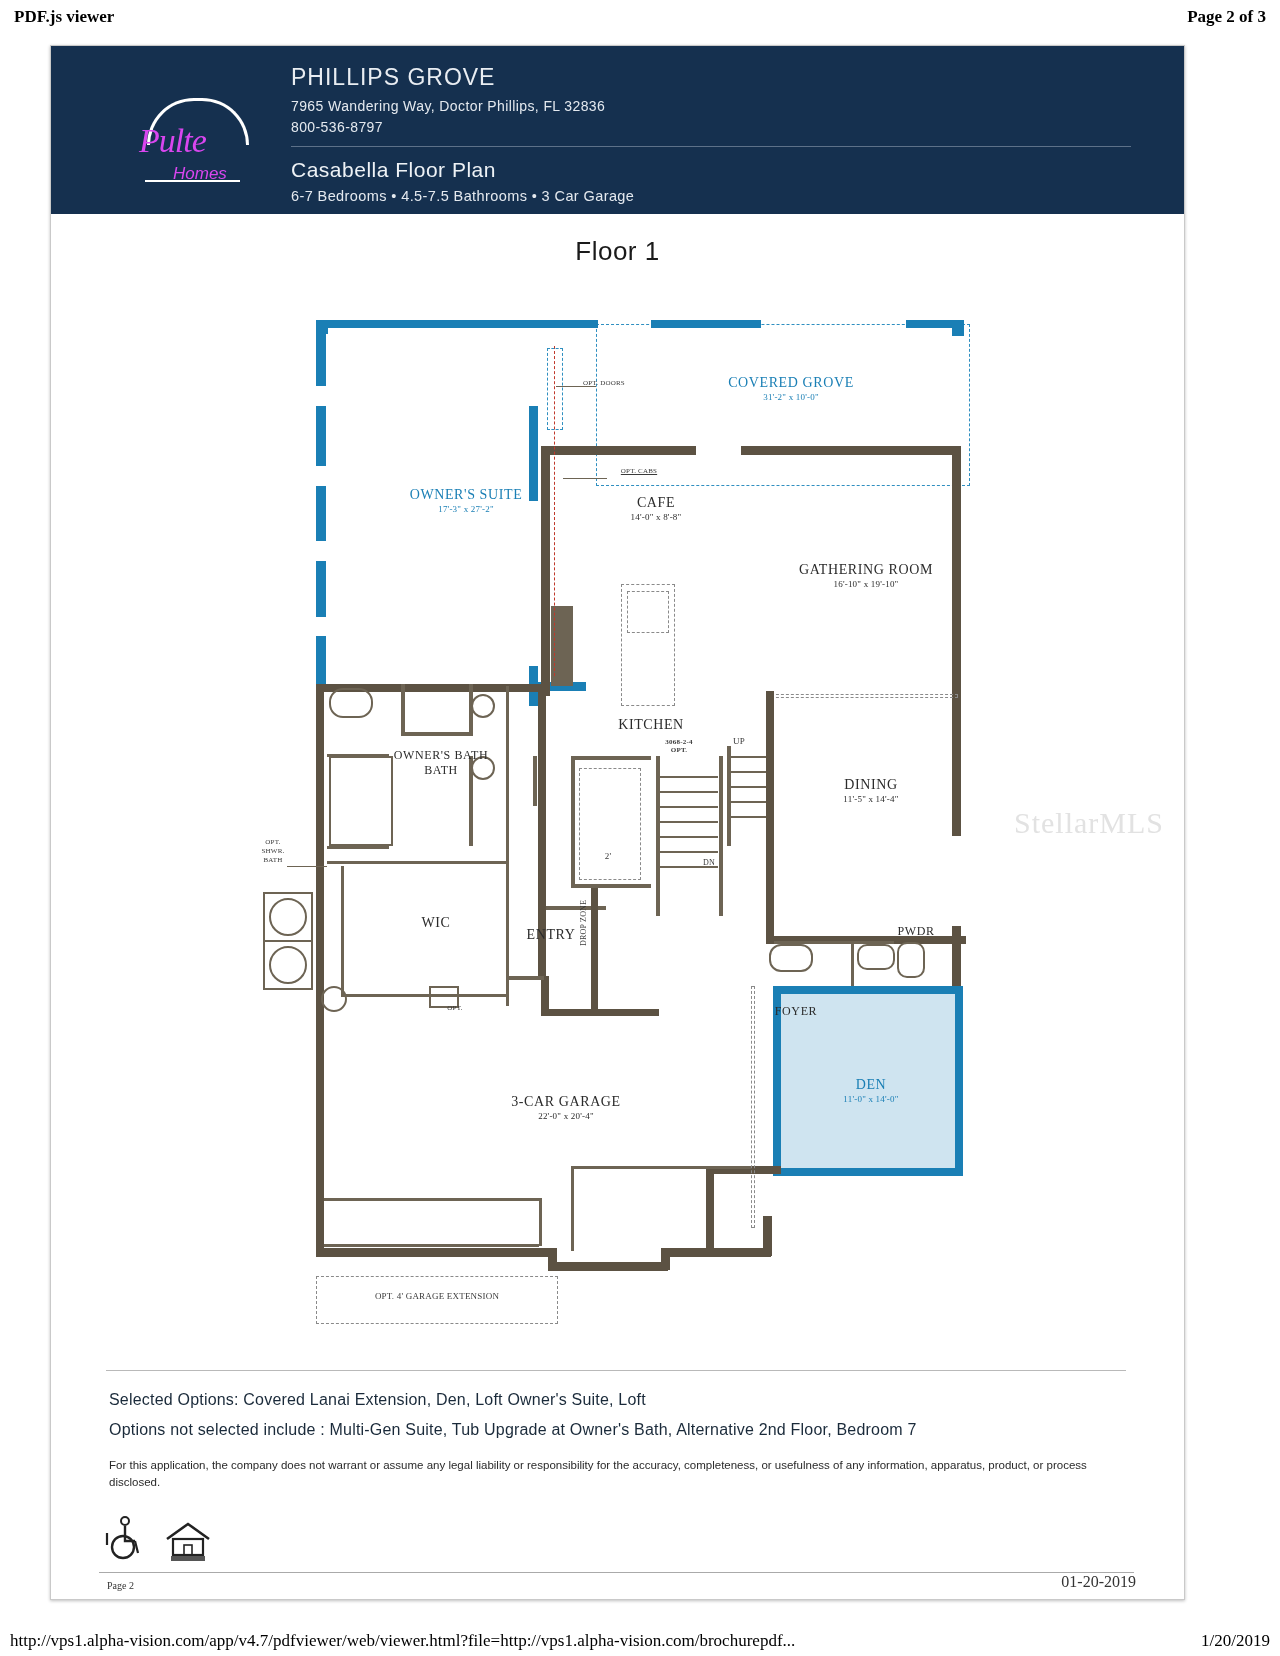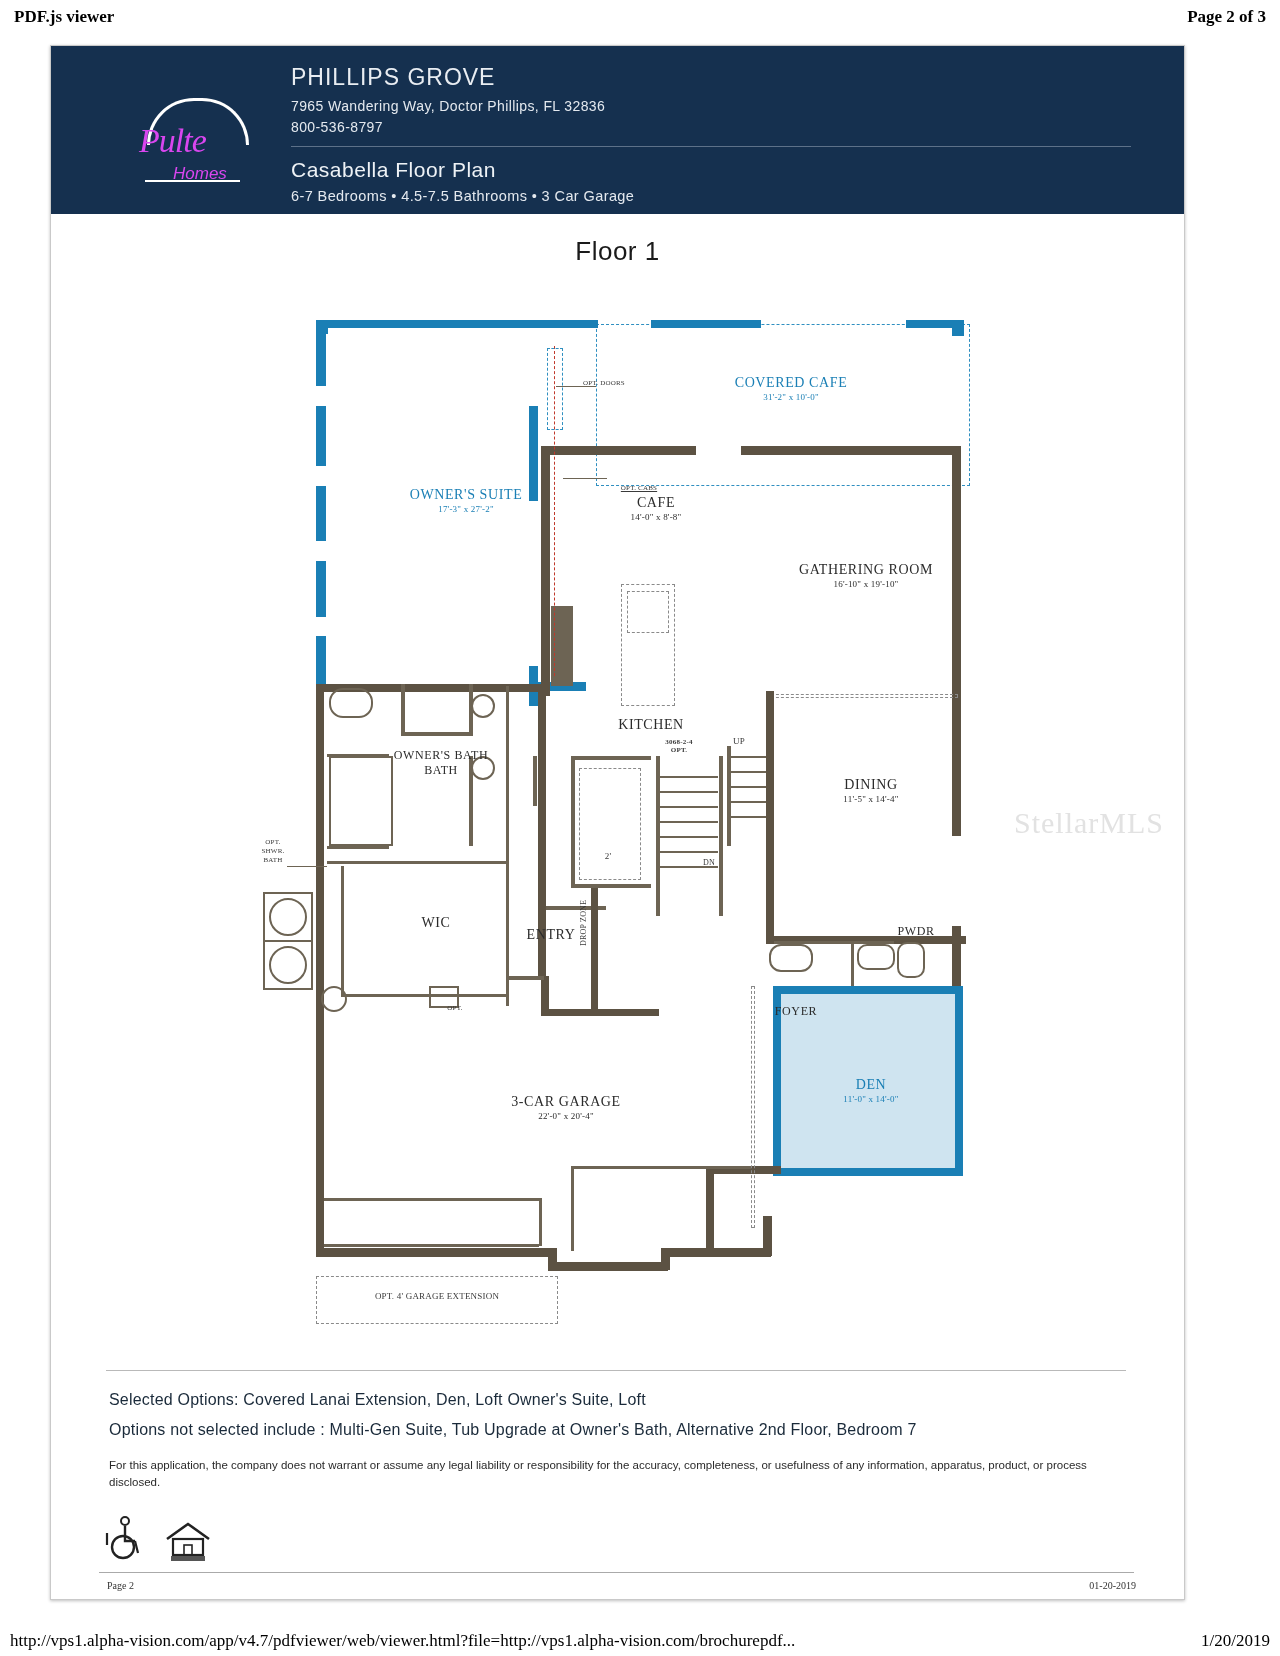--- a/index.html
+++ b/index.html
@@ -293,21 +293,21 @@
     left: 56px;
     bottom: 8px;
     font-size: 10px;
     color: #333;
     font-family: "Liberation Serif", serif;
   }
   .pg-right {
     position: absolute;
     right: 48px;
     bottom: 8px;
-    font-size: 10px;
+    font-size: 16px;
     color: #333;
     font-family: "Liberation Serif", serif;
   }
 </style>
 </head>
 <body>
 
 <div class="browser-header">
   <span>PDF.js viewer</span>
   <span>Page 2 of 3</span>
@@ -453,21 +453,21 @@
     <div class="thin" style="left:718px; top:658px; width:40px; height:24px; background:transparent; border:2px solid #6d6454; border-radius:12px;"></div>
     <div class="thin" style="left:806px; top:658px; width:34px; height:22px; background:transparent; border:2px solid #6d6454; border-radius:10px;"></div>
     <div class="thin" style="left:846px; top:656px; width:24px; height:32px; background:transparent; border:2px solid #6d6454; border-radius:10px;"></div>
     <div class="thin" style="left:378px; top:700px; width:26px; height:18px; background:transparent; border:2px solid #6d6454;"></div>
 
     <div class="thin" style="left:236px; top:580px; width:40px; height:1px;"></div>
     <div class="thin" style="left:505px; top:100px; width:40px; height:1px;"></div>
     <div class="thin" style="left:512px; top:192px; width:44px; height:1px;"></div>
 
     <div class="room-label blue" style="left:620px; top:88px; width:240px;">
-      <span class="nm">COVERED CAFE</span>
+      <span class="nm">COVERED GROVE</span>
       <span class="dim">31'-2" x 10'-0"</span>
     </div>
     <div class="room-label blue" style="left:300px; top:200px; width:230px;">
       <span class="nm">OWNER'S SUITE</span>
       <span class="dim">17'-3" x 27'-2"</span>
     </div>
     <div class="room-label" style="left:540px; top:208px; width:130px;">
       <span class="nm">CAFE</span>
       <span class="dim">14'-0" x 8'-8"</span>
     </div>
@@ -502,21 +502,21 @@
     <div class="room-label blue" style="left:760px; top:790px; width:120px;">
       <span class="nm">DEN</span>
       <span class="dim">11'-0" x 14'-0"</span>
     </div>
     <div class="room-label" style="left:400px; top:795px; width:230px;margin-top:12px;">
       <span class="nm">3-CAR GARAGE</span>
       <span class="dim">22'-0" x 20'-4"</span>
     </div>
 
     <div class="tiny" style="left:508px; top:93px; width:90px;">OPT. DOORS</div>
-    <div class="tiny" style="left:548px; top:198px; width:80px;text-decoration:underline;">OPT. CABS</div>
+    <div class="tiny" style="left:548px; top:181px; width:80px;text-decoration:underline;">OPT. CABS</div>
     <div class="tiny" style="left:198px; top:552px; width:48px;">
       <span>OPT.</span><br>
       <span>SHWR.</span><br>
       <span>BATH</span>
     </div>
     <div class="tiny" style="left:600px; top:452px; width:56px; line-height:1.2;font-weight:bold;">3068-2-4<br>OPT.</div>
     <div class="tiny" style="left:668px; top:450px; width:40px; font-size:9px;">UP</div>
     <div class="tiny" style="left:640px; top:572px; width:36px; font-size:8px;">DN</div>
     <div class="tiny" style="left:542px; top:565px; width:30px; font-size:9px;">2'</div>
     <div class="tiny" style="left:384px; top:718px; width:40px;">OPT.</div>

